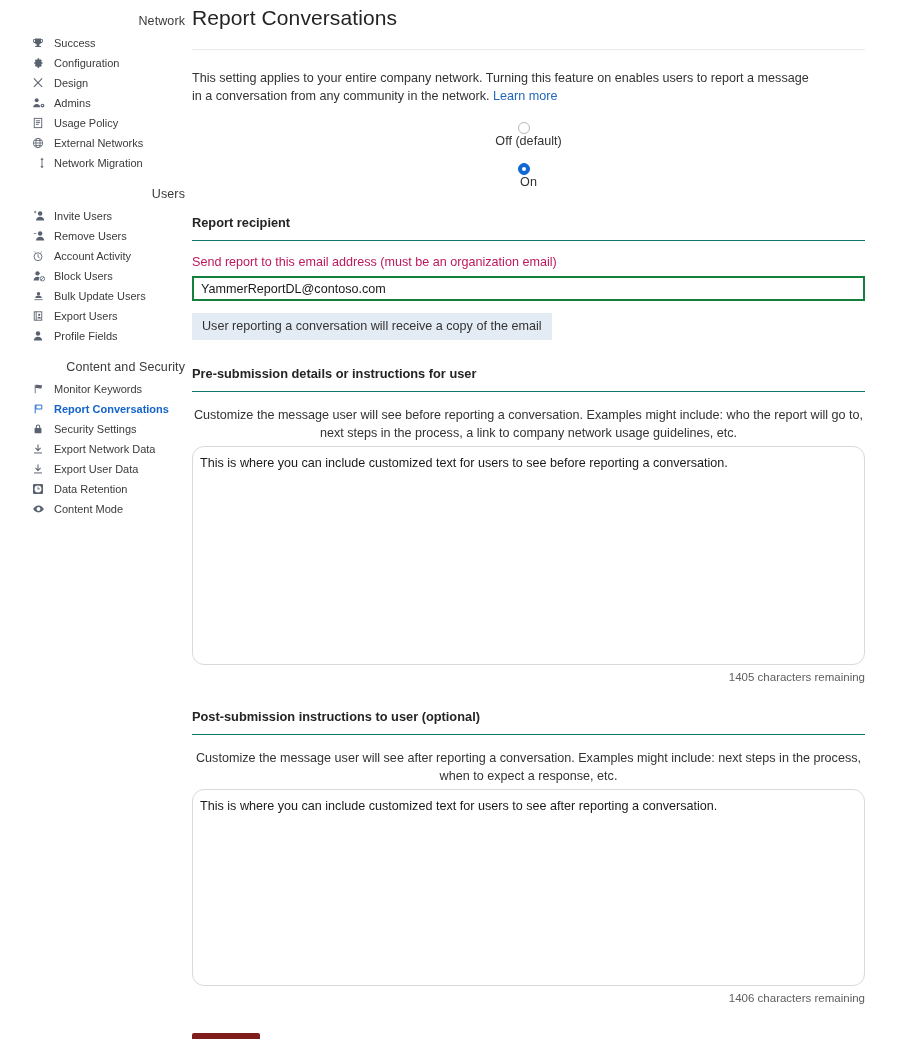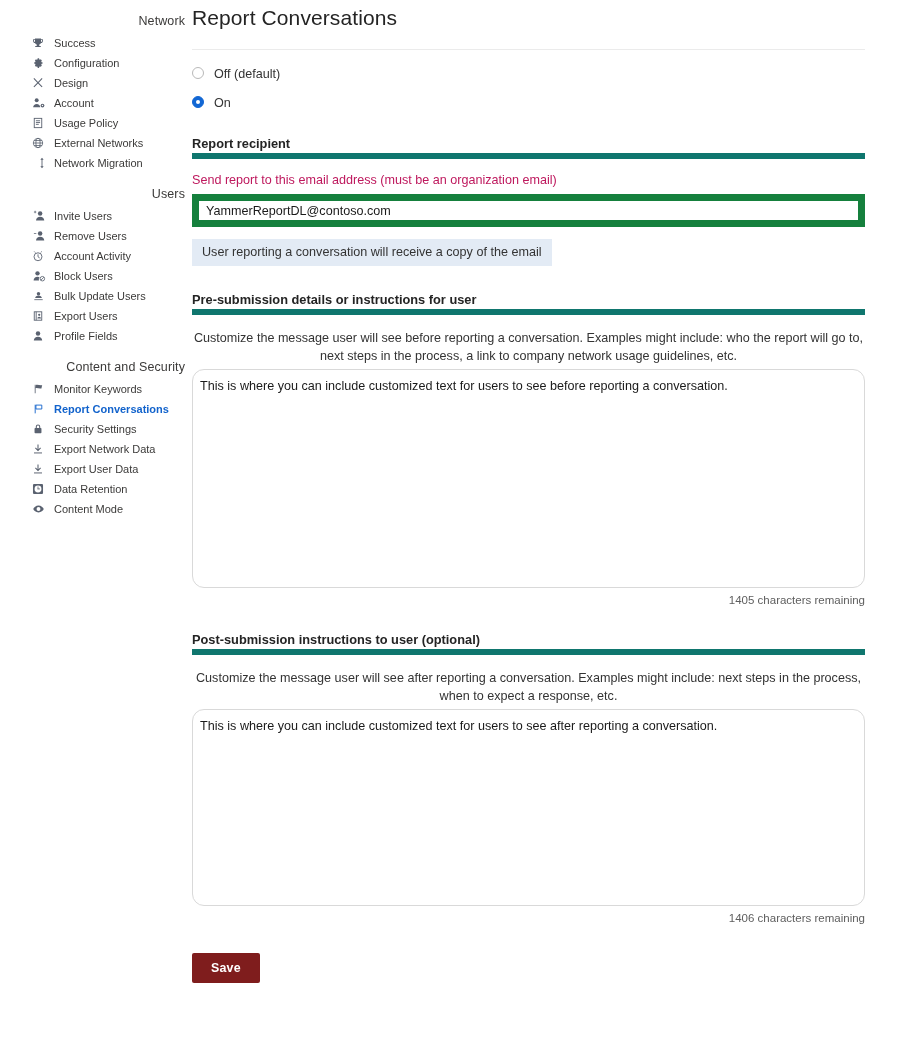--- a/index.html
+++ b/index.html
@@ -73,23 +73,24 @@
     font-size: 12.6px;
     line-height: 18px;
     color: #333333;
     margin-top: 19px;
     max-width: 628px;
   }
   .link { color: #2266bb; text-decoration: none; cursor: pointer; }
 
   .radio-row {
     display: flex;
-    align-items: flex-start;
+    align-items: center;
     margin-top: 15px;
     cursor: pointer;
+    flex-direction: column;
   }
   .radio-row.first { margin-top: 17px; }
   .radio {
     width: 12px; height: 12px;
     border-radius: 50%;
     border: 1px solid #b9b9b9;
     background: #ffffff;
     margin-right: 10px;
     flex: 0 0 12px;
     position: relative;
@@ -107,35 +108,35 @@
     border-radius: 50%;
     background: #ffffff;
   }
   .radio-label { font-size: 12.6px; color: #333333; }
 
   .section { margin-top: 26px; }
   .section-header {
     font-size: 12.8px;
     font-weight: bold;
     color: #242424;
-    padding-bottom: 2px;
-    border-bottom: 6px solid #0f766e;
+    padding-bottom: 10px;
+    border-bottom: 1px solid #0f766e;
   }
   .field-label {
     font-size: 12.6px;
     color: #be185d;
     margin-top: 14px;
   }
   .text-input {
     display: block;
     width: 673px;
-    height: 33px;
+    height: 25px;
     margin-top: 7px;
     padding: 0 7px;
-    border: 7px solid #15803d;
+    border: 2px solid #15803d;
     font-family: "Liberation Sans", sans-serif;
     font-size: 12.6px;
     color: #1a1a1a;
     background: #ffffff;
     outline: none;
     border-radius: 0;
   }
   .info-banner {
     display: inline-block;
     margin-top: 12px;
@@ -233,21 +234,21 @@
 
       <div class="nav-item">
         <span class="nav-ico">
           <svg width="13" height="12" viewBox="0 0 18 16" fill="currentColor">
               <circle cx="6.5" cy="4.2" r="2.7"></circle>
               <path d="M1.6 14c0-2.7 2.2-4.6 4.9-4.6s4.9 1.9 4.9 4.6H1.6z"></path>
               <circle cx="14.5" cy="11.5" r="2.6"></circle>
               <circle cx="14.5" cy="11.5" r="1" fill="#fff"></circle>
             </svg>
         </span>
-        <span class="nav-label">Account</span>
+        <span class="nav-label">Admins</span>
       </div>
 
       <div class="nav-item">
         <span class="nav-ico">
           <svg width="12" height="12" viewBox="0 0 16 16" fill="none" stroke="currentColor" stroke-width="1.2">
               <rect x="3" y="1.8" width="10" height="12.4"></rect>
               <line x1="5.2" y1="5" x2="10.8" y2="5"></line>
               <line x1="5.2" y1="7.4" x2="10.8" y2="7.4"></line>
               <line x1="5.2" y1="9.8" x2="9" y2="9.8"></line>
             </svg>
@@ -436,20 +437,24 @@
         <span class="nav-label">Content Mode</span>
       </div>
     </div>
   </nav>
 
   <main class="main">
 
     <h1 class="page-title">Report Conversations</h1>
     <div class="title-rule"></div>
 
+    <p class="intro">
+      <span>This setting applies to your entire company network. Turning this feature on enables users to report a message in a conversation from any community in the network.</span>
+      <a class="link" href="#">Learn more</a>
+    </p>
 
     <div class="radio-row first">
       <span class="radio"></span>
       <span class="radio-label">Off (default)</span>
     </div>
 
     <div class="radio-row">
       <span class="radio checked"></span>
       <span class="radio-label">On</span>
     </div>

